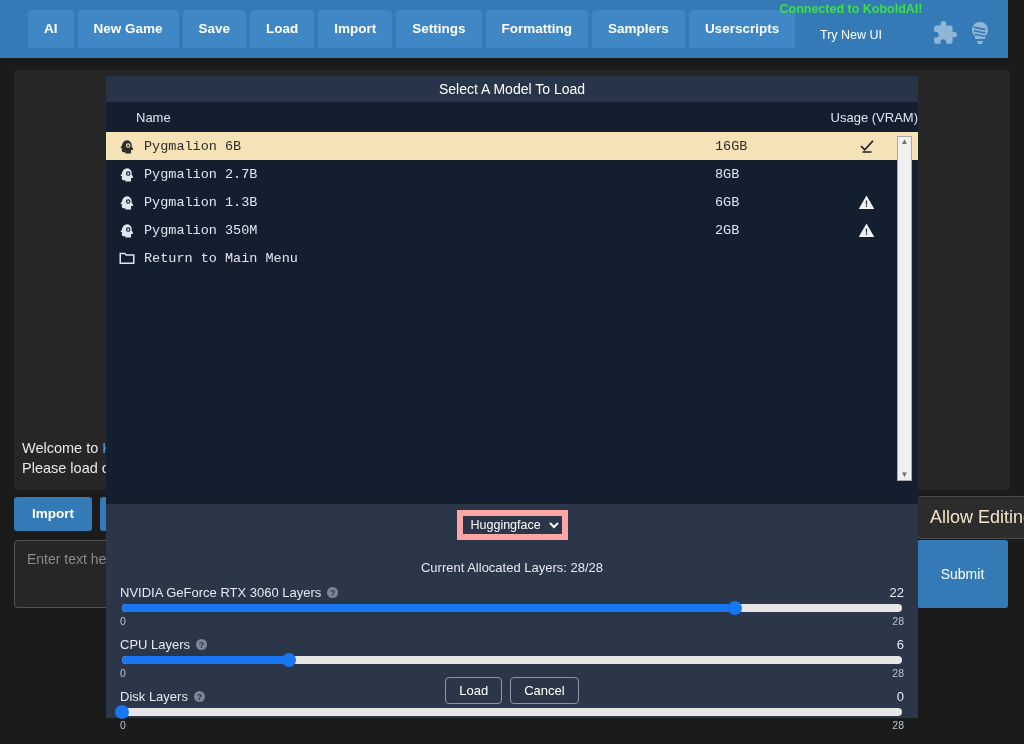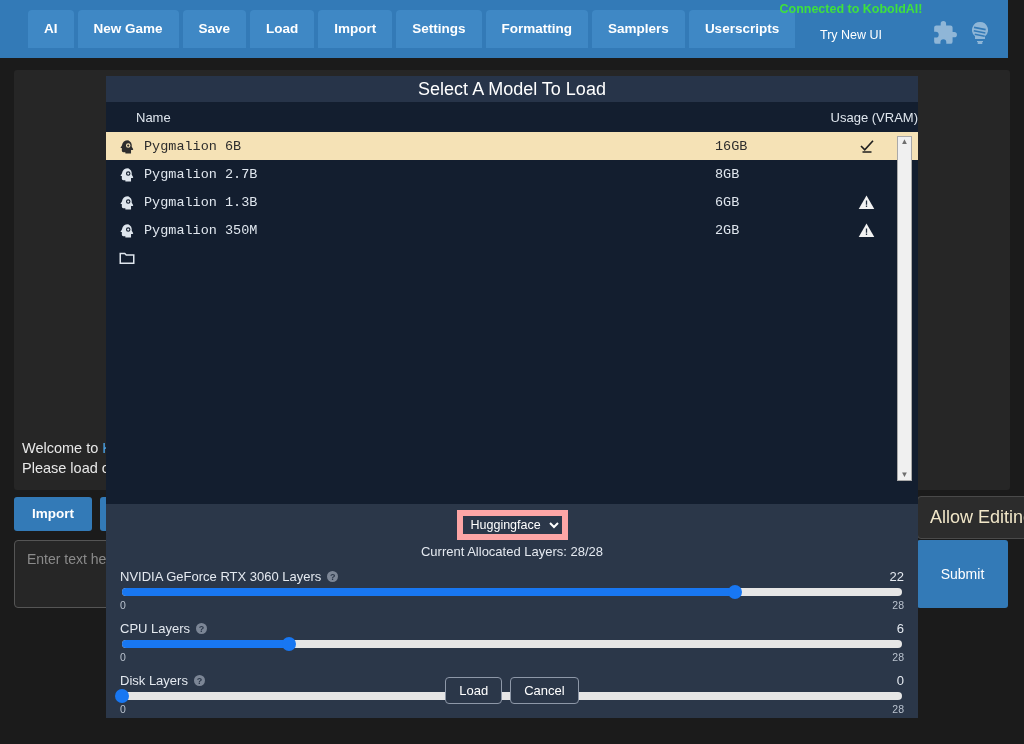--- a/index.html
+++ b/index.html
@@ -93,21 +93,21 @@
     border-radius: 3px; cursor: pointer;
   }
 
   
   #modal {
     position: absolute; left: 106px; top: 76px;
     width: 812px; height: 642px;
   }
   #modal-header {
     height: 26px; background: #273449;
-    color: #ffffff; font-size: 18px;
+    color: #ffffff; font-size: 14px;
     display: flex; align-items: center; justify-content: center;
   }
   #modal-body {
     position: relative;
     height: 402px; background: #131e2f;
   }
   #col-headers {
     display: flex; align-items: center;
     height: 30px; padding: 0 0 0 30px;
     color: #dfe6ee; font-size: 13px;
@@ -147,21 +147,21 @@
   }
   #source-select {
     display: block; margin: 0 auto;
     background: #2b3749; color: #ffffff;
     border: 6px solid #fca5a5;
     font-size: 12.5px; padding: 1px 4px;
     font-family: "Liberation Sans", sans-serif;
   }
   #alloc-layers {
     text-align: center; color: #e4e9f0;
-    font-size: 13px; margin-top: 4px;
+    font-size: 13px; margin-top: 20px;
   }
   .slider-group { margin-top: 10px; position: relative; }
   .slider-top {
     display: flex; justify-content: space-between; align-items: center;
     color: #e4e9f0; font-size: 13px; margin-bottom: 4px;
   }
   .slider-label-wrap { display: flex; align-items: center; gap: 6px; }
   .help-icon {
     width: 11px; height: 11px; border-radius: 50%;
     background: #7c8696; color: #2b3749;
@@ -312,20 +312,21 @@
               <path fill="#23303f" d="M11.1 9h1.8v6h-1.8zM11.1 16.4h1.8v1.8h-1.8z"></path>
             </svg>
           </span>
         </div>
         <div class="model-row">
           <span class="row-icon">
             <svg width="18" height="18" viewBox="0 0 24 24">
               <path fill="none" stroke="currentColor" stroke-width="2" d="M3 6h6l2 2h10v11H3z"></path>
             </svg>
           </span>
+          <span class="row-name">Return to Main Menu</span>
           <span class="row-usage"></span>
           <span class="row-flag"></span>
         </div>
       </div>
 
     <div id="list-scrollbar">
       <span class="sb-arrow">▲</span>
       <span class="sb-arrow">▼</span>
     </div>
   </div>

